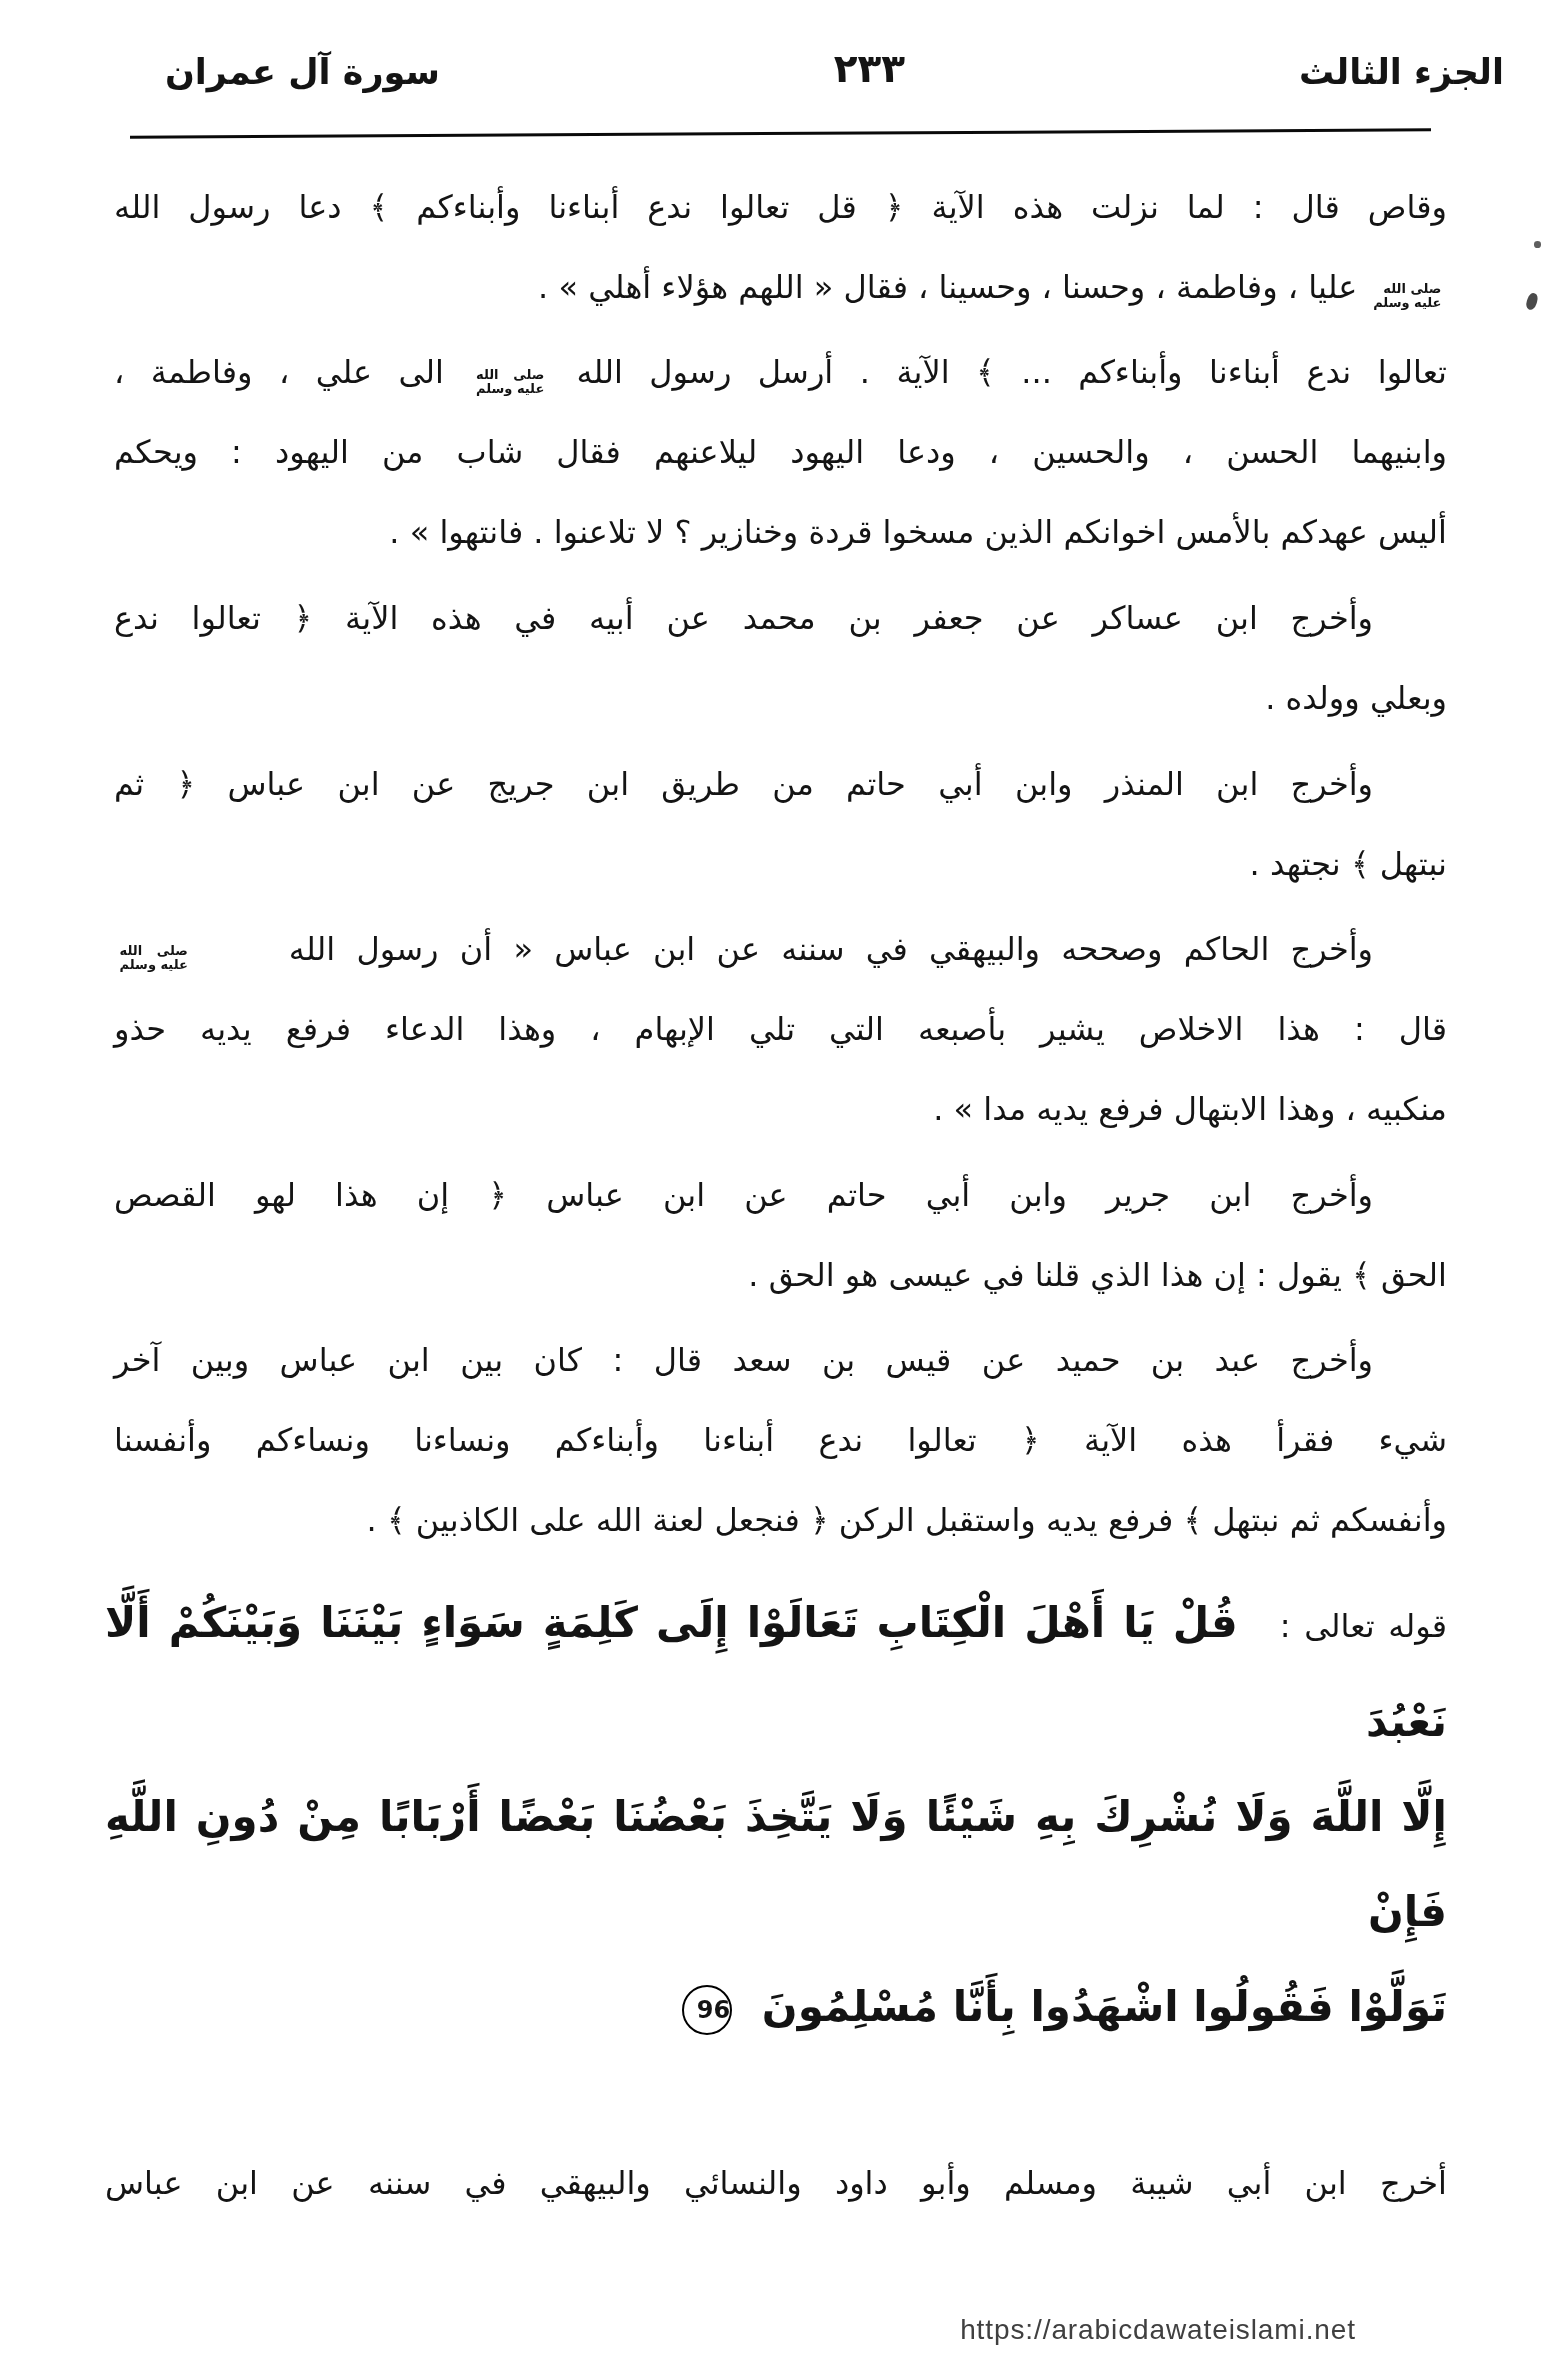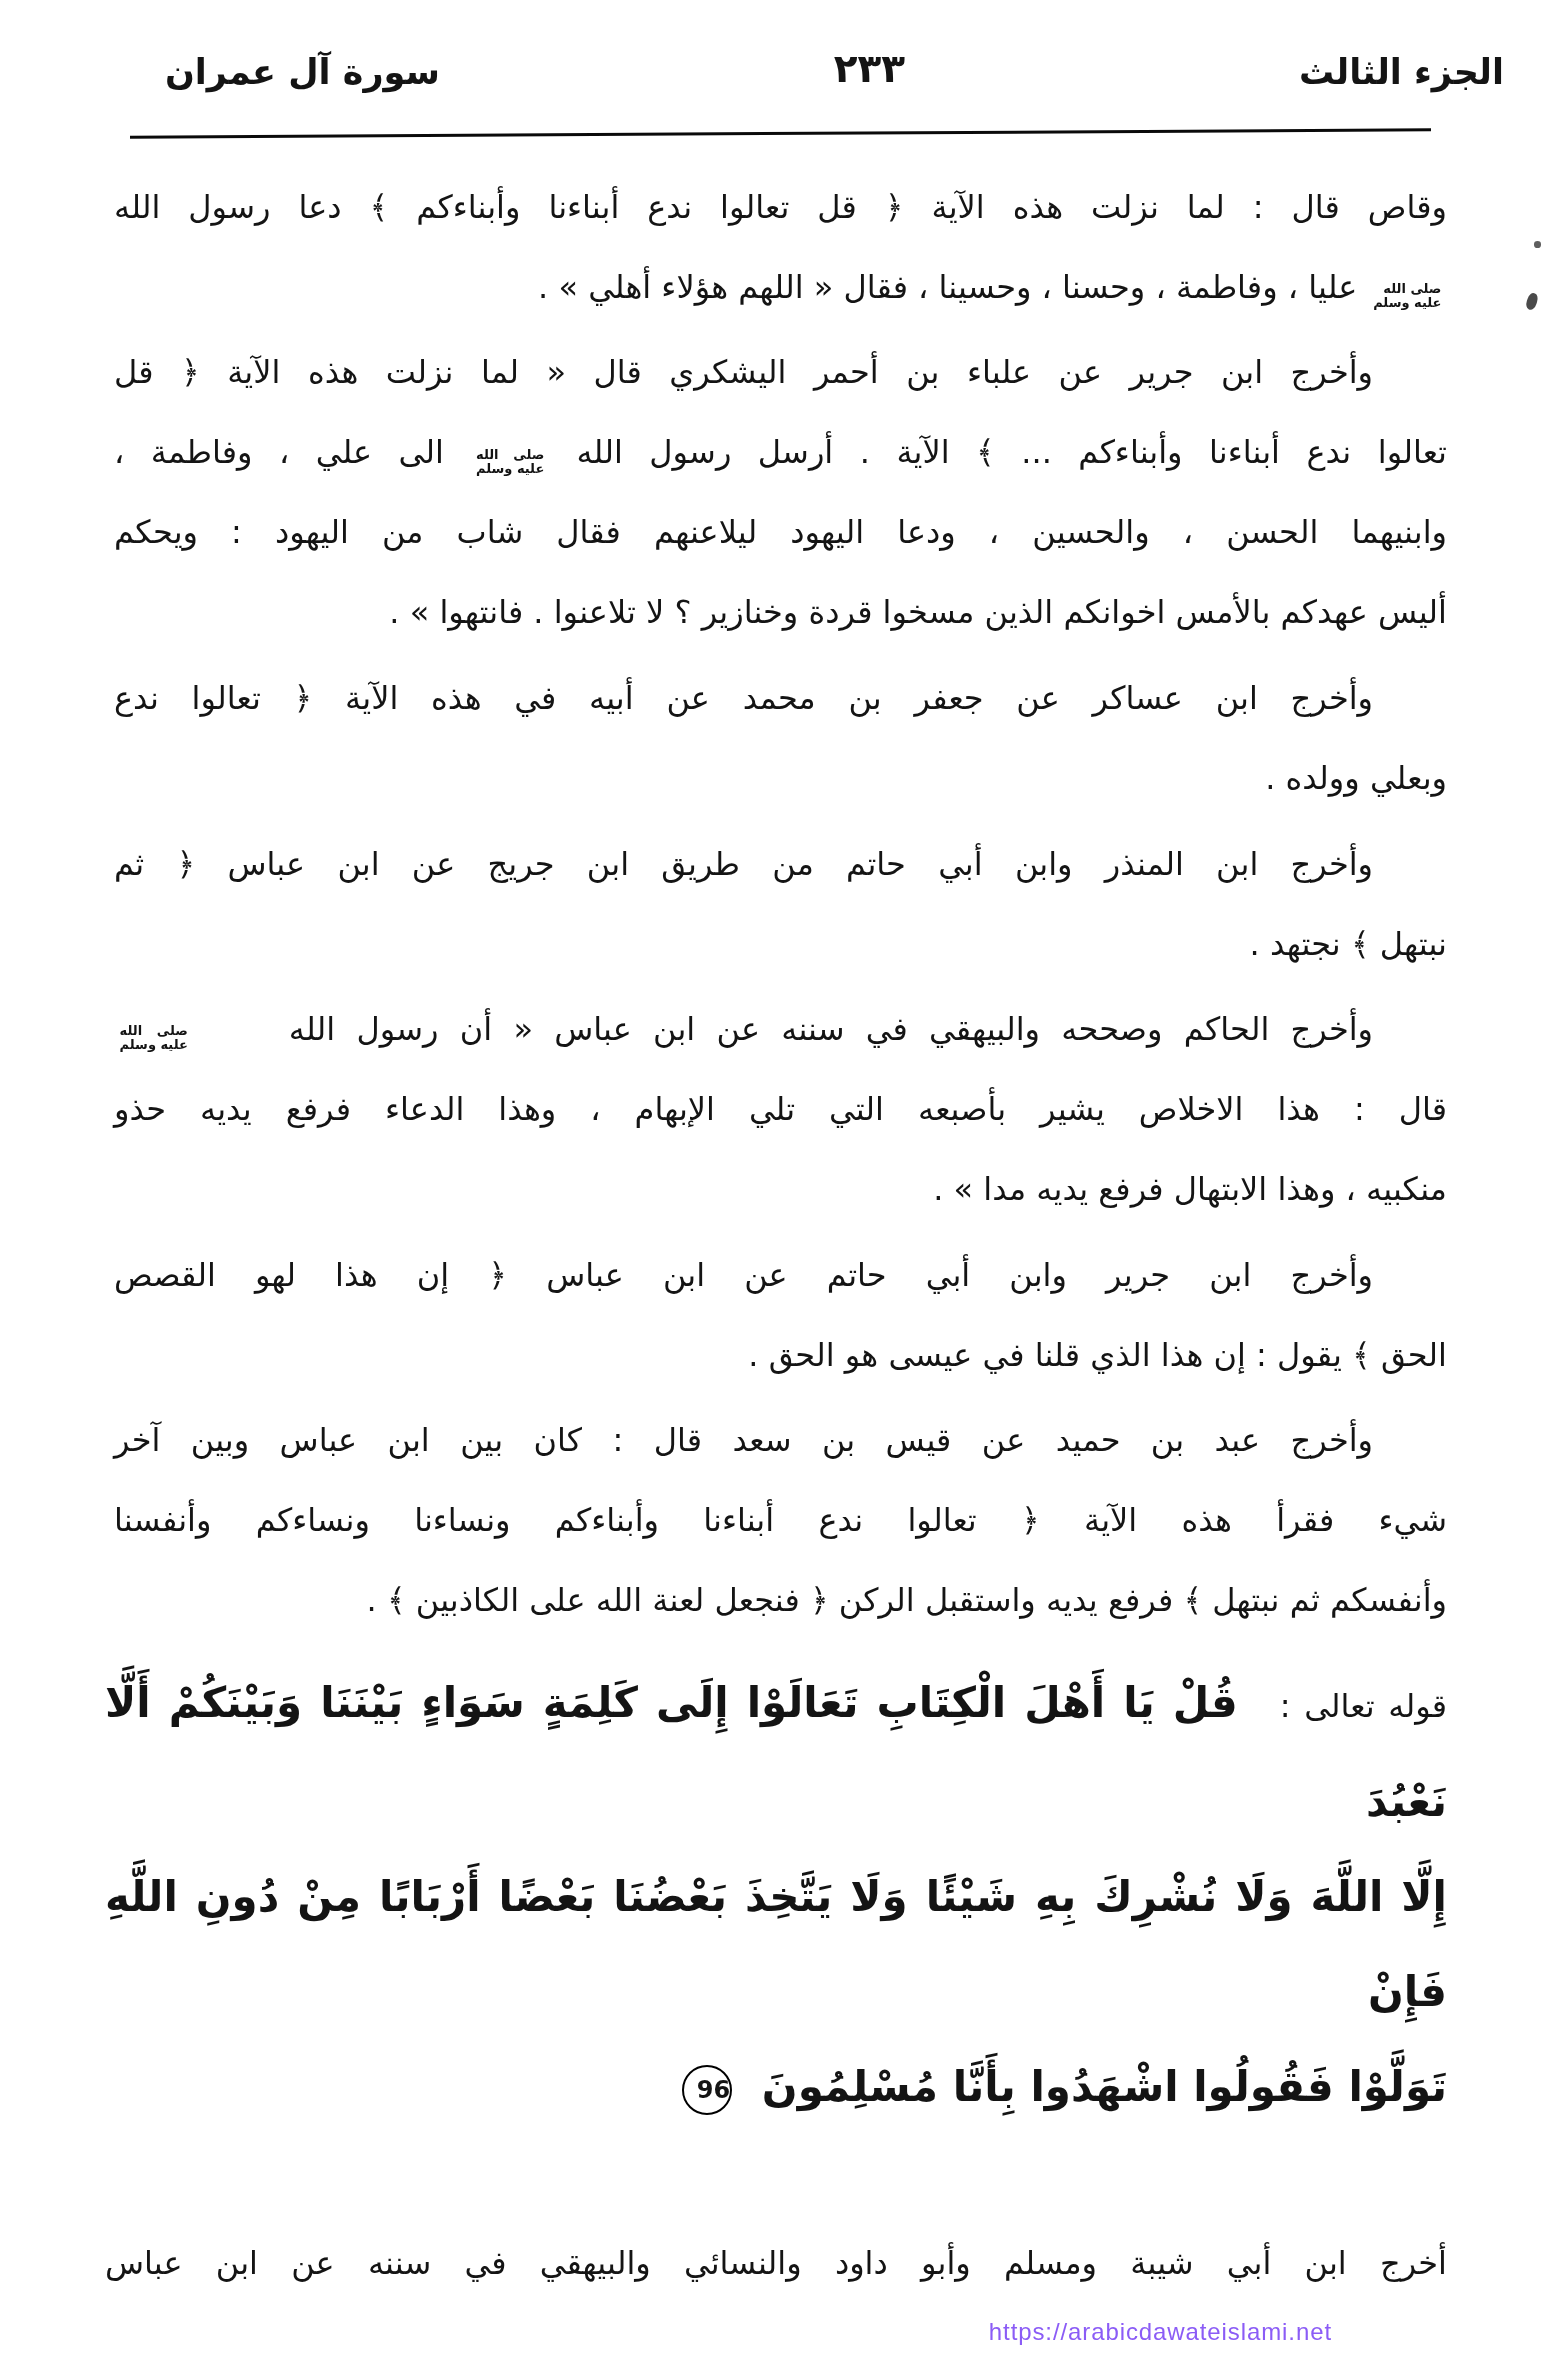--- a/index.html
+++ b/index.html
@@ -55,24 +55,24 @@
   .vnum{
     display:inline-block;width:46px;height:46px;
     border:2.8px solid #000;border-radius:50%;
     font-size:24px;line-height:46px;text-align:center;
     vertical-align:middle;margin-right:15px;font-weight:bold;
   }
   
   .footerpara{margin-top:89px;}
   
   .watermark{
-    position:absolute;right:220px;bottom:32px;
+    position:absolute;right:196px;bottom:32px;
     direction:ltr;
     font-family:"Liberation Sans",sans-serif;
-    font-size:24px;color:#8b5cf6;letter-spacing:0.9px;
+    font-size:28px;color:#404040;letter-spacing:0.9px;
   }
   
   .speck{position:absolute;background:#2a2a2a;}
   .speck-a{right:11px;top:241px;width:7.4px;height:6.5px;border-radius:50%;opacity:.75;}
   .speck-b{right:15px;top:293px;width:10.2px;height:16.7px;border-radius:45%;transform:rotate(18deg);opacity:.85;}
 </style>
 </head>
 <body>
 
 <div class="page">
@@ -89,21 +89,20 @@
 
       <div class="para">
         <div class="ln j">وقاص قال : لما نزلت هذه الآية ﴿ قل تعالوا ندع أبناءنا وأبناءكم ﴾ دعا رسول الله</div>
         <div class="ln end">
           <span class="saw"><span>صلى الله</span><span>عليه وسلم</span></span>
           <span>عليا ، وفاطمة ، وحسنا ، وحسينا ، فقال « اللهم هؤلاء أهلي » .</span>
         </div>
       </div>
 
       <div class="para">
-        <div class="ln j ind">وأخرج ابن جرير عن علباء بن أحمر اليشكري قال « لما نزلت هذه الآية ﴿ قل</div>
         <div class="ln j">
           <span>تعالوا ندع أبناءنا وأبناءكم ... ﴾ الآية . أرسل رسول الله</span>
           <span class="saw"><span>صلى الله</span><span>عليه وسلم</span></span>
           <span>الى علي ، وفاطمة ،</span>
         </div>
         <div class="ln j">وابنيهما الحسن ، والحسين ، ودعا اليهود ليلاعنهم فقال شاب من اليهود : ويحكم</div>
         <div class="ln end">أليس عهدكم بالأمس اخوانكم الذين مسخوا قردة وخنازير ؟ لا تلاعنوا . فانتهوا » .</div>
       </div>
 
       <div class="para">

